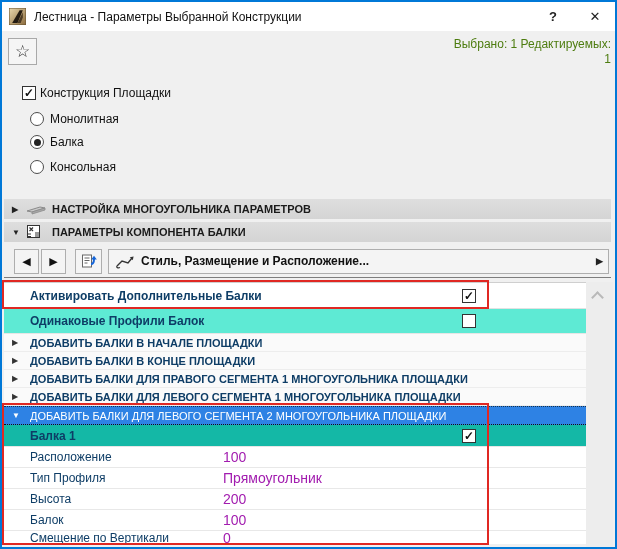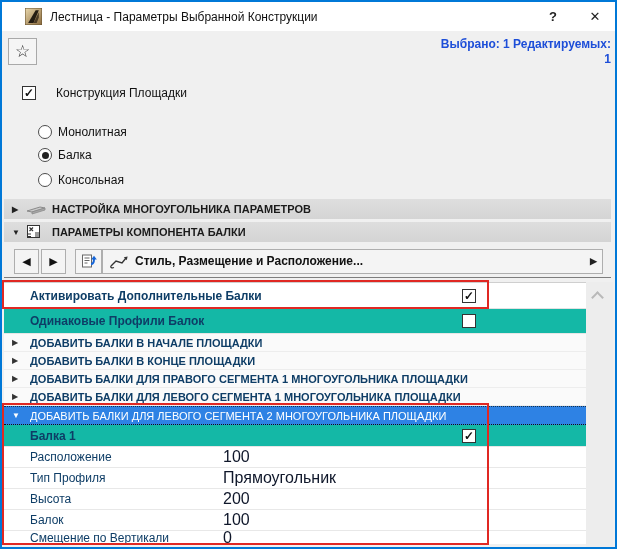--- a/index.html
+++ b/index.html
@@ -6,52 +6,52 @@
   html,body { background:#cfd8dc; }
   .window {
     position:relative; width:617px; height:549px;
     border:2px solid #0078d7; background:#f0f0f0;
     font-family:"Liberation Sans", sans-serif; color:#000;
     overflow:hidden;
   }
   
   .titlebar {
     position:absolute; top:0; left:0; right:0; height:29px;
-    background:#ffffff; display:flex; align-items:center; padding-left:23px;
+    background:#ffffff; display:flex; align-items:center; padding-left:7px;
   }
   .app-icon { width:17px; height:17px; margin-right:8px; flex:0 0 auto; }
   .title-text { font-size:12px; color:#111; }
   .titlebar-spacer { flex:1; }
   .tb-btn {
     width:40px; height:29px; display:flex; align-items:center; justify-content:center;
     font-size:13px; color:#222; cursor:default;
   }
   .tb-btn.help { width:44px; font-weight:bold; }
   
   .fav-btn {
     position:absolute; left:6px; top:36px; width:29px; height:27px;
     background:#f5f5f5; border:1px solid #a9a9a9;
     display:flex; align-items:center; justify-content:center;
     font-size:17px; color:#333;
   }
   .sel-info {
     position:absolute; right:4px; top:35px; text-align:right;
-    font-size:12px; font-weight:bold; color:#1d4ed8; line-height:15px;
+    font-size:12px; font-weight:normal; color:#4d7c0f; line-height:15px;
   }
   
   .chk-row { position:absolute; display:flex; align-items:center; }
   .chk-structure { left:20px; top:84px; }
   .cb {
     width:14px; height:14px; background:#fff; border:1px solid #333;
     display:flex; align-items:center; justify-content:center;
     font-size:12px; font-weight:bold; color:#111; line-height:1;
     flex:0 0 auto;
   }
-  .chk-row .lbl { margin-left:20px; font-size:12px; color:#111; }
-  .radio-row { position:absolute; left:36px; display:flex; align-items:center;margin-top:13px; }
+  .chk-row .lbl { margin-left:4px; font-size:12px; color:#111; }
+  .radio-row { position:absolute; left:28px; display:flex; align-items:center; }
   .rb {
     width:14px; height:14px; border:1px solid #4d4d4d; border-radius:50%;
     background:#fff; display:flex; align-items:center; justify-content:center; flex:0 0 auto;
   }
   .rb.on::after { content:""; width:7px; height:7px; border-radius:50%; background:#222; }
   .radio-row .lbl { margin-left:6px; font-size:12px; color:#111; }
   
   .section {
     position:absolute; left:2px; width:607px; height:20px;
     background:linear-gradient(#dedede,#d4d4d4);
@@ -61,38 +61,38 @@
   .section .sec-icon { width:22px; margin-right:4px; display:flex; align-items:center; }
   
   .toolbar { position:absolute; top:246px; left:12px; height:26px; display:flex; align-items:center; }
   .tool-btn {
     height:25px; background:#f4f4f4; border:1px solid #aeaeae;
     display:flex; align-items:center; justify-content:center; font-size:11px; color:#111;
   }
   .nav-btn { width:25px; margin-right:2px; }
   .xfer-btn { width:27px; margin-left:7px; }
   .scheme-btn {
-    width:501px; justify-content:flex-start; padding:0 6px;
+    margin-left:6px; width:501px; justify-content:flex-start; padding:0 6px;
     font-weight:bold; font-size:12px; color:#111; position:relative;
   }
   .scheme-btn .scheme-label { margin-left:6px; }
   .scheme-btn .end-arrow { position:absolute; right:5px; font-size:9px; color:#222; }
   .hr-sep { position:absolute; top:275px; left:2px; width:607px; height:1px; background:#7d7d7d; }
   
   .plist {
     position:absolute; left:2px; top:280px; width:582px; height:237px;
     background:#fff; border-top:1px solid #cfcfcf;
   }
   .row { position:relative; width:100%; display:flex; align-items:center; }
   .row .name { position:absolute; left:26px; font-size:12px; color:#0e3d66; white-space:nowrap; }
   .row .name.b { font-weight:bold; }
-  .row .val { position:absolute; left:219px; font-size:16px; color:#0f172a; white-space:nowrap; }
+  .row .val { position:absolute; left:219px; font-size:14px; color:#a21caf; white-space:nowrap; }
   .row .cbx { position:absolute; left:458px; }
   .row-check { height:26px; background:#fff; border-bottom:1px solid #e2e2e2; }
-  .row-check2 { height:25px; background:#14b8a6; border-bottom:1px solid #e6e6e6; }
+  .row-check2 { height:25px; background:#5eead4; border-bottom:1px solid #e6e6e6; }
   .row-group { height:18px; background:#fafafa; border-bottom:1px solid #ededed; }
   .row-group .tri, .row-sel .tri { position:absolute; left:8px; font-size:8px; color:#333; }
   .row-group .name { font-weight:bold; font-size:11px; }
   .row-sel { height:19px; background:#2e82e4; border-top:1px dotted #16324f; border-bottom:1px dotted #111; }
   .row-sel .tri { color:#fff; }
   .row-sel .name { color:#fff; font-weight:normal; font-size:11px; }
   .row-beam { height:22px; background:#14b8a6; border-bottom:1px solid #e6e6e6; }
   .row-val { height:21px; background:#fff; border-bottom:1px solid #e8e8e8;padding-left:12px; }
   .row-val-last { height:13px; background:#fff; }
   

